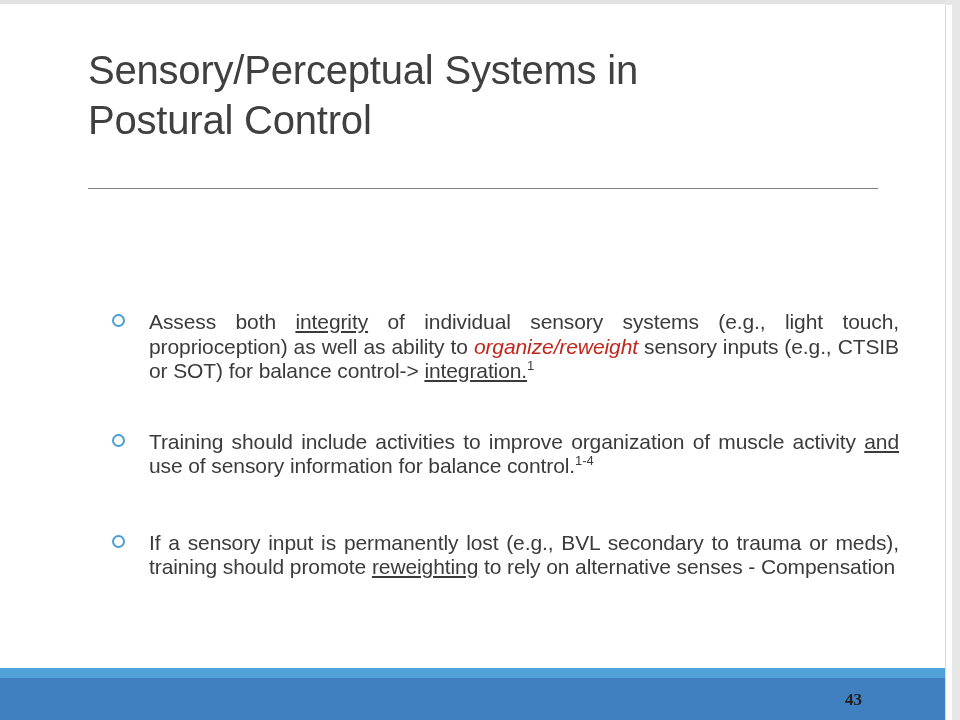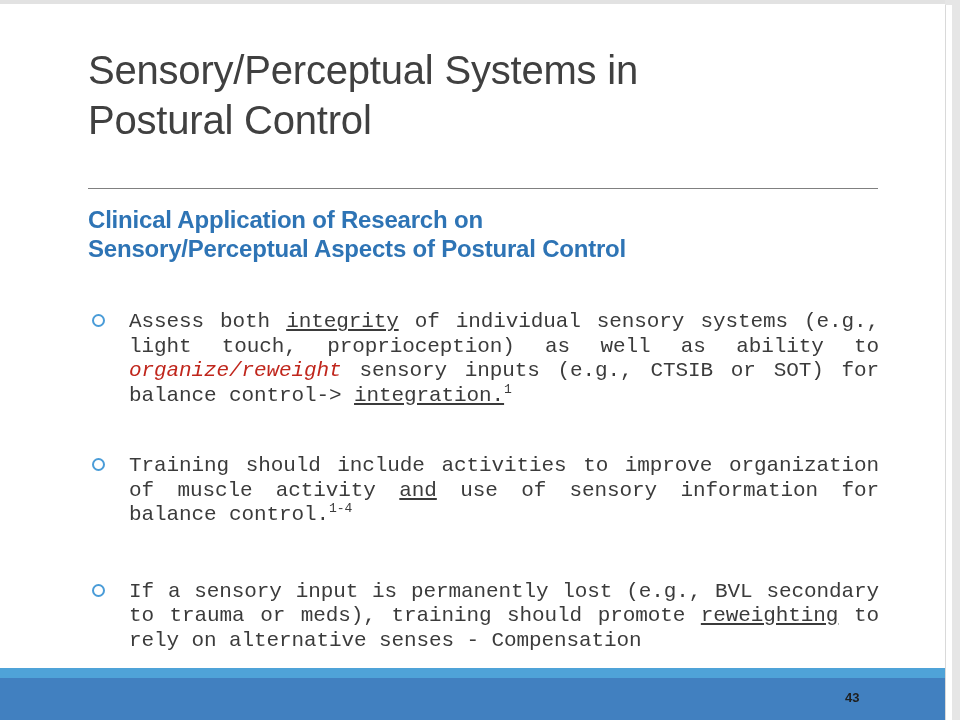--- a/index.html
+++ b/index.html
@@ -98,24 +98,23 @@
     font-size: 24px;
     line-height: 29px;
     font-weight: bold;
     letter-spacing: -0.2px;
     white-space: pre-line;
   }
 
   
   .bullets {
     position: absolute;
-    left: 84px;
+    left: 104px;
     top: 310px;
     width: 795px;
-    font-family: Liberation Mono, monospace;
   }
   .bullet-row {
     position: relative;
     margin-bottom: 26px;
   }
   .bullet-marker {
     position: absolute;
     left: 8px;
     top: 4px;
     width: 13px;
@@ -165,44 +164,43 @@
     top: 678px;
     width: 945px;
     height: 42px;
     background: #4180c0;
   }
   .page-number {
     position: absolute;
     left: 845px;
     top: 690px;
     color: #1f1f1f;
-    font-size: 13px;
+    font-size: 17px;
     font-weight: bold;
     letter-spacing: 0px;
+    font-family: Liberation Serif, serif;
   }
 </style>
 </head>
 <body>
 
 <div id="slide">
 
   <div class="top-strip"></div>
   <div class="top-strip-inner"></div>
 
   <div class="right-edge"></div>
   <div class="right-edge-inner"></div>
   <div class="right-hairline"></div>
 
   <div class="title">Sensory/Perceptual Systems in
 Postural Control</div>
 
   <div class="divider"></div>
 
-  <div class="subtitle">Clinical Application of Research on
-Sensory/Perceptual Aspects of Postural Control</div>
 
   <div class="bullets">
     <div class="bullet-row" id="bullet-0">
       <span class="bullet-marker"></span>
       <div class="bullet-text"><span>Assess both </span><span class="u">integrity</span><span> of individual sensory systems (e.g., light touch, proprioception) as well as ability to </span><span class="red-ital">organize/reweight</span><span> sensory inputs (e.g., CTSIB or SOT) for balance control-&gt; </span><span class="u">integration.</span><sup>1</sup></div>
     </div>
     <div class="bullet-row" id="bullet-1">
       <span class="bullet-marker"></span>
       <div class="bullet-text"><span>Training should include activities to improve organization of muscle activity </span><span class="u">and</span><span> use of sensory information for balance control.</span><sup>1-4</sup></div>
     </div>

